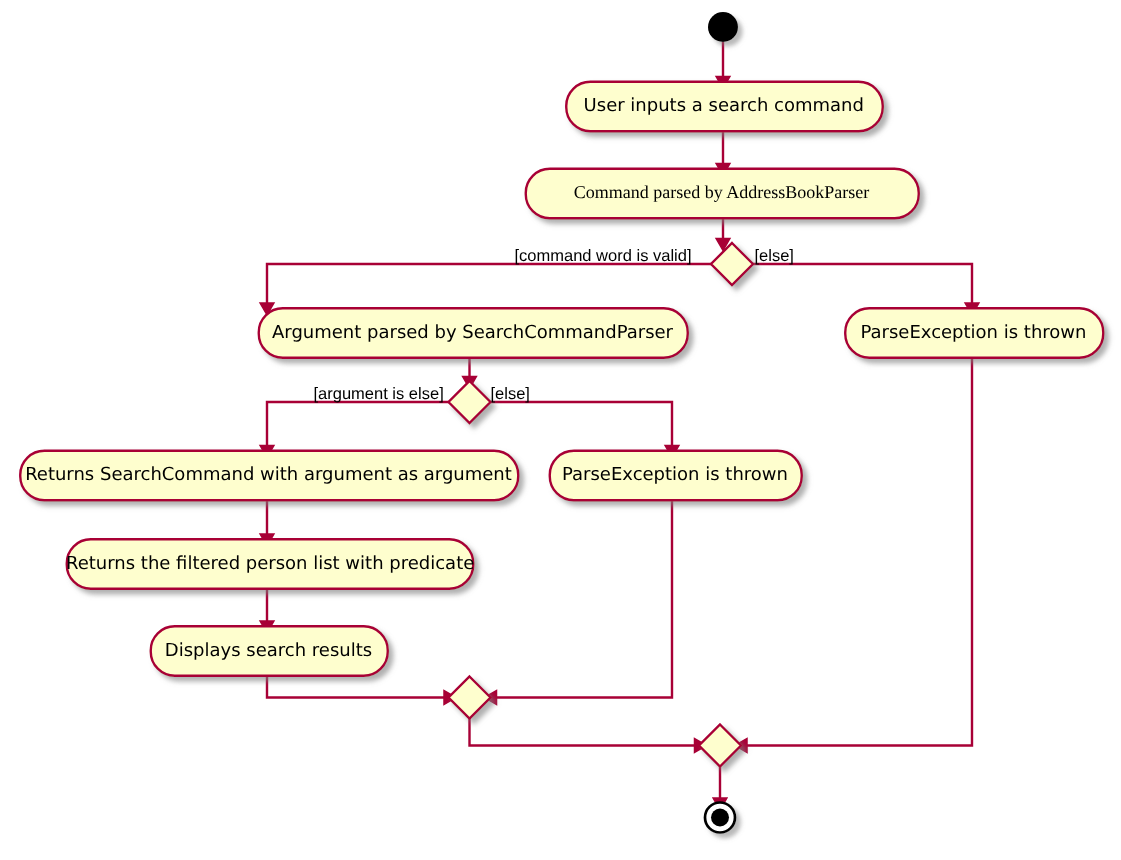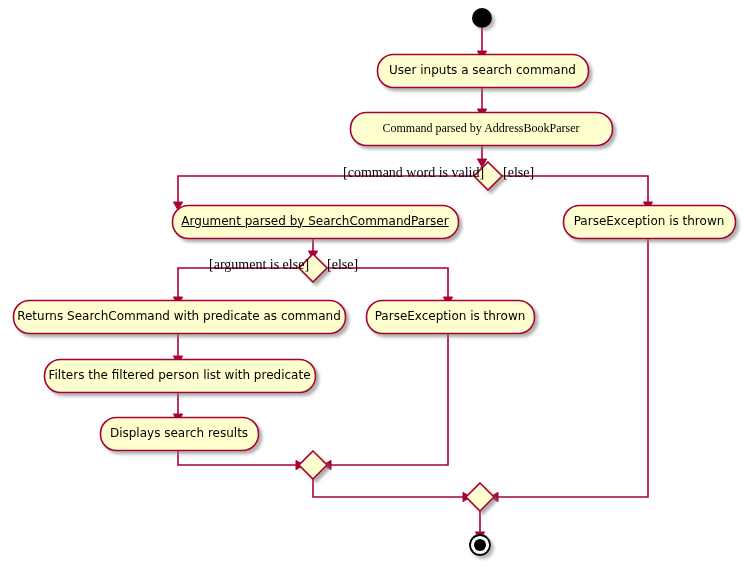--- a/index.html
+++ b/index.html
@@ -35,22 +35,22 @@
     font-family: "DejaVu Sans", sans-serif;
     font-size: 12px;
     color: #000000;
     white-space: nowrap;
     text-align: center;
     line-height: 1;
     pointer-events: none;
   }
   .branch-label {
     position: absolute;
-    font-family: Liberation Serif, serif;
-    font-size: 14px;
+    font-family: Liberation Sans, sans-serif;
+    font-size: 11px;
     color: #000000;
     white-space: nowrap;
     line-height: 1;
     pointer-events: none;
   }
 </style>
 </head>
 <body>
 
 <div id="diagram-root">
@@ -139,24 +139,24 @@
         <polygon points="313,254 327,268 313,282 299,268" fill="#FEFECE" stroke="#A80036" stroke-width="1.6" filter="url(#node-shadow)"></polygon>
         <polygon points="313,451 327,465 313,479 299,465" fill="#FEFECE" stroke="#A80036" stroke-width="1.6" filter="url(#node-shadow)"></polygon>
         <polygon points="480,483 494,497 480,511 466,497" fill="#FEFECE" stroke="#A80036" stroke-width="1.6" filter="url(#node-shadow)"></polygon>
         <circle cx="480" cy="545" r="10" fill="#FFFFFF" stroke="#000000" stroke-width="1.8" filter="url(#dot-shadow)"></circle>
         <circle cx="480" cy="545" r="6" fill="#000000"></circle>
       </g>
   </svg>
   <div id="labels-layer">
       <div class="node-label" style="left: 377px; top: 63.5px; width: 211px;">User inputs a search command</div>
       <div class="node-label" style="left: 350px; top: 121.5px; width: 262px; font-family: Liberation Serif, serif;">Command parsed by AddressBookParser</div>
-      <div class="node-label" style="left: 172px; top: 214.5px; width: 286px; text-decoration: underline;">Argument parsed by SearchCommandParser</div>
+      <div class="node-label" style="left: 172px; top: 214.5px; width: 286px;">Argument parsed by SearchCommandParser</div>
       <div class="node-label" style="left: 563px; top: 214.5px; width: 172px;">ParseException is thrown</div>
-      <div class="node-label" style="left: 13px; top: 309.5px; width: 332px;">Returns SearchCommand with predicate as command</div>
+      <div class="node-label" style="left: 13px; top: 309.5px; width: 332px;">Returns SearchCommand with argument as argument</div>
       <div class="node-label" style="left: 366px; top: 309.5px; width: 168px;">ParseException is thrown</div>
-      <div class="node-label" style="left: 44px; top: 368.5px; width: 271px;">Filters the filtered person list with predicate</div>
+      <div class="node-label" style="left: 44px; top: 368.5px; width: 271px;">Returns the filtered person list with predicate</div>
       <div class="node-label" style="left: 100px; top: 426.5px; width: 158px;">Displays search results</div>
       <div class="branch-label" style="left: 343px; top: 166px;">[command word is valid]</div>
       <div class="branch-label" style="left: 503px; top: 166px;">[else]</div>
       <div class="branch-label" style="left: 209px; top: 258px;">[argument is else]</div>
       <div class="branch-label" style="left: 327px; top: 258px;">[else]</div>
     </div>
 </div>
 
 </body></html>

